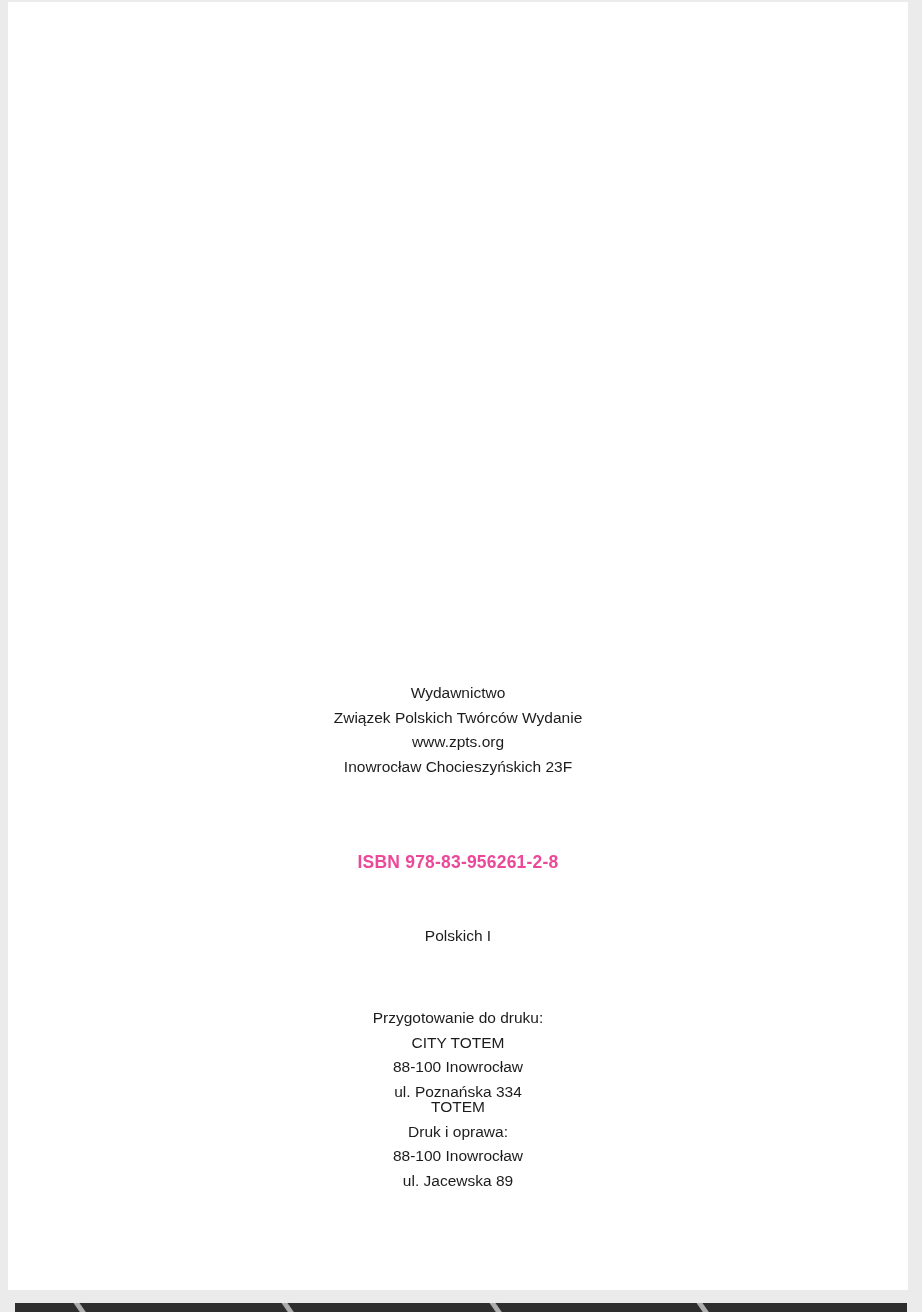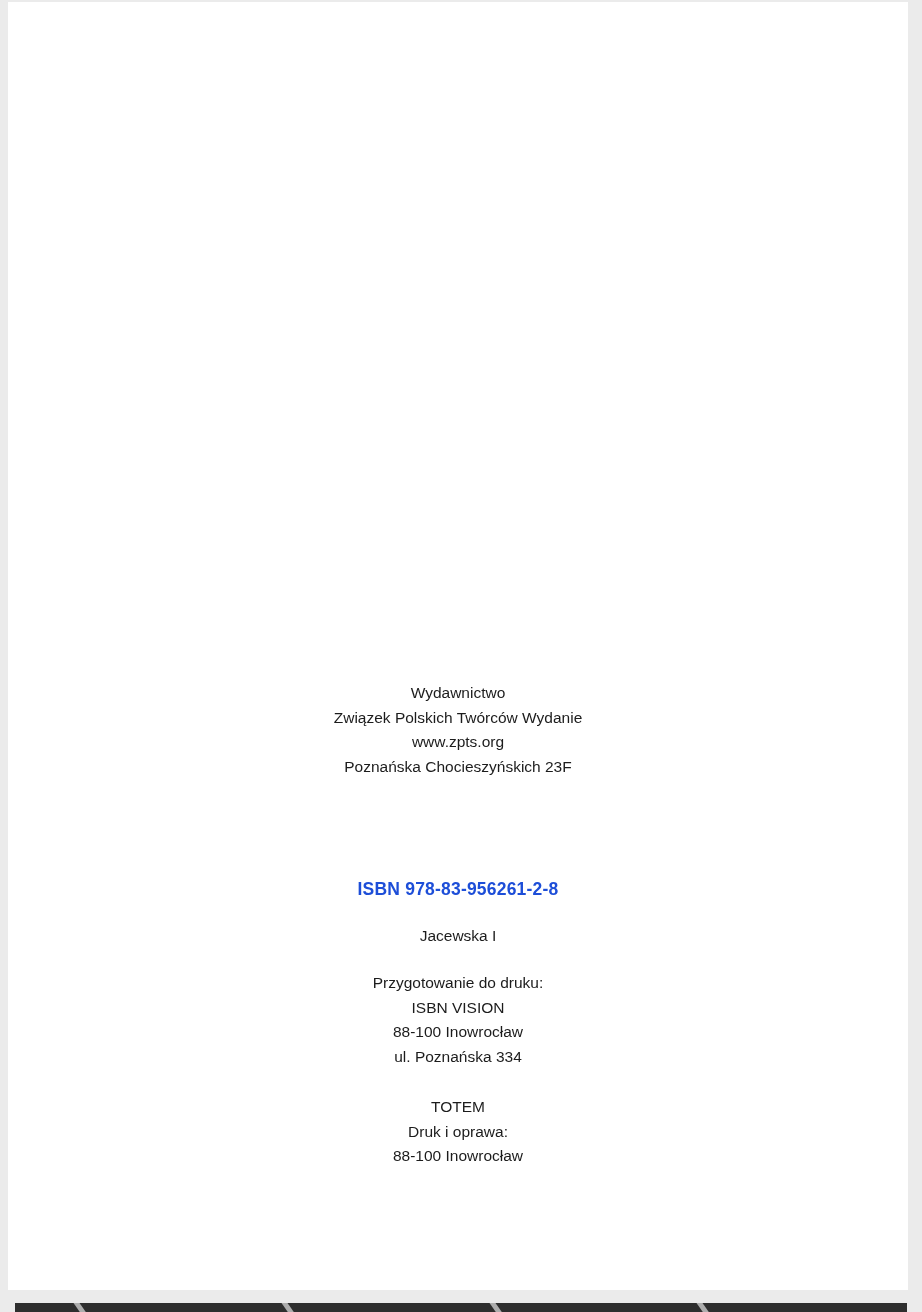--- a/index.html
+++ b/index.html
@@ -29,38 +29,38 @@
     left: 0; width: 100%;
     font-size: 15.5px;
     line-height: 24.5px;
     color: #1c1c1c;
     text-align: center;
   }
   .block-publisher { top: 679px; }
   .isbn-line {
     position: absolute;
     left: 0; width: 100%;
-    top: 875px;
+    top: 848px;
     font-size: 17.5px;
     line-height: 25px;
     font-weight: bold;
-    color: #1d4ed8;
+    color: #ec4899;
     text-align: center;
     letter-spacing: 0.2px;
   }
   .edition-line {
     position: absolute;
     left: 0; width: 100%;
     top: 922px;
     font-size: 15.5px;
     line-height: 24.5px;
     color: #1c1c1c;
     text-align: center;
   }
-  .block-prepress { top: 969px; }
+  .block-prepress { top: 1004px; }
   .block-printer { top: 1093px; }
 
   .next-page-strip {
     position: absolute;
     left: 15px; top: 1303px;
     width: 892px; height: 9px;
     background: #2e2e2e;
     overflow: hidden;
   }
   .strip-gap {
@@ -79,38 +79,39 @@
 <body>
 
 <div class="viewport">
 
   <div class="page">
 
     <div class="block block-publisher">
       <div>Wydawnictwo</div>
       <div>Związek Polskich Twórców Wydanie</div>
       <div>www.zpts.org</div>
-      <div>Poznańska Chocieszyńskich 23F</div>
+      <div>Inowrocław Chocieszyńskich 23F</div>
     </div>
 
     <div class="isbn-line">ISBN 978-83-956261-2-8</div>
 
-    <div class="edition-line">Jacewska I</div>
+    <div class="edition-line">Polskich I</div>
 
     <div class="block block-prepress">
       <div>Przygotowanie do druku:</div>
-      <div>ISBN VISION</div>
+      <div>CITY TOTEM</div>
       <div>88-100 Inowrocław</div>
       <div>ul. Poznańska 334</div>
     </div>
 
     <div class="block block-printer">
       <div>TOTEM</div>
       <div>Druk i oprawa:</div>
       <div>88-100 Inowrocław</div>
+      <div>ul. Jacewska 89</div>
     </div>
 
   </div>
 
   <div class="next-page-strip">
     <div class="strip-gap gap-1"></div>
     <div class="strip-gap gap-2"></div>
     <div class="strip-gap gap-3"></div>
     <div class="strip-gap gap-4"></div>
   </div>

